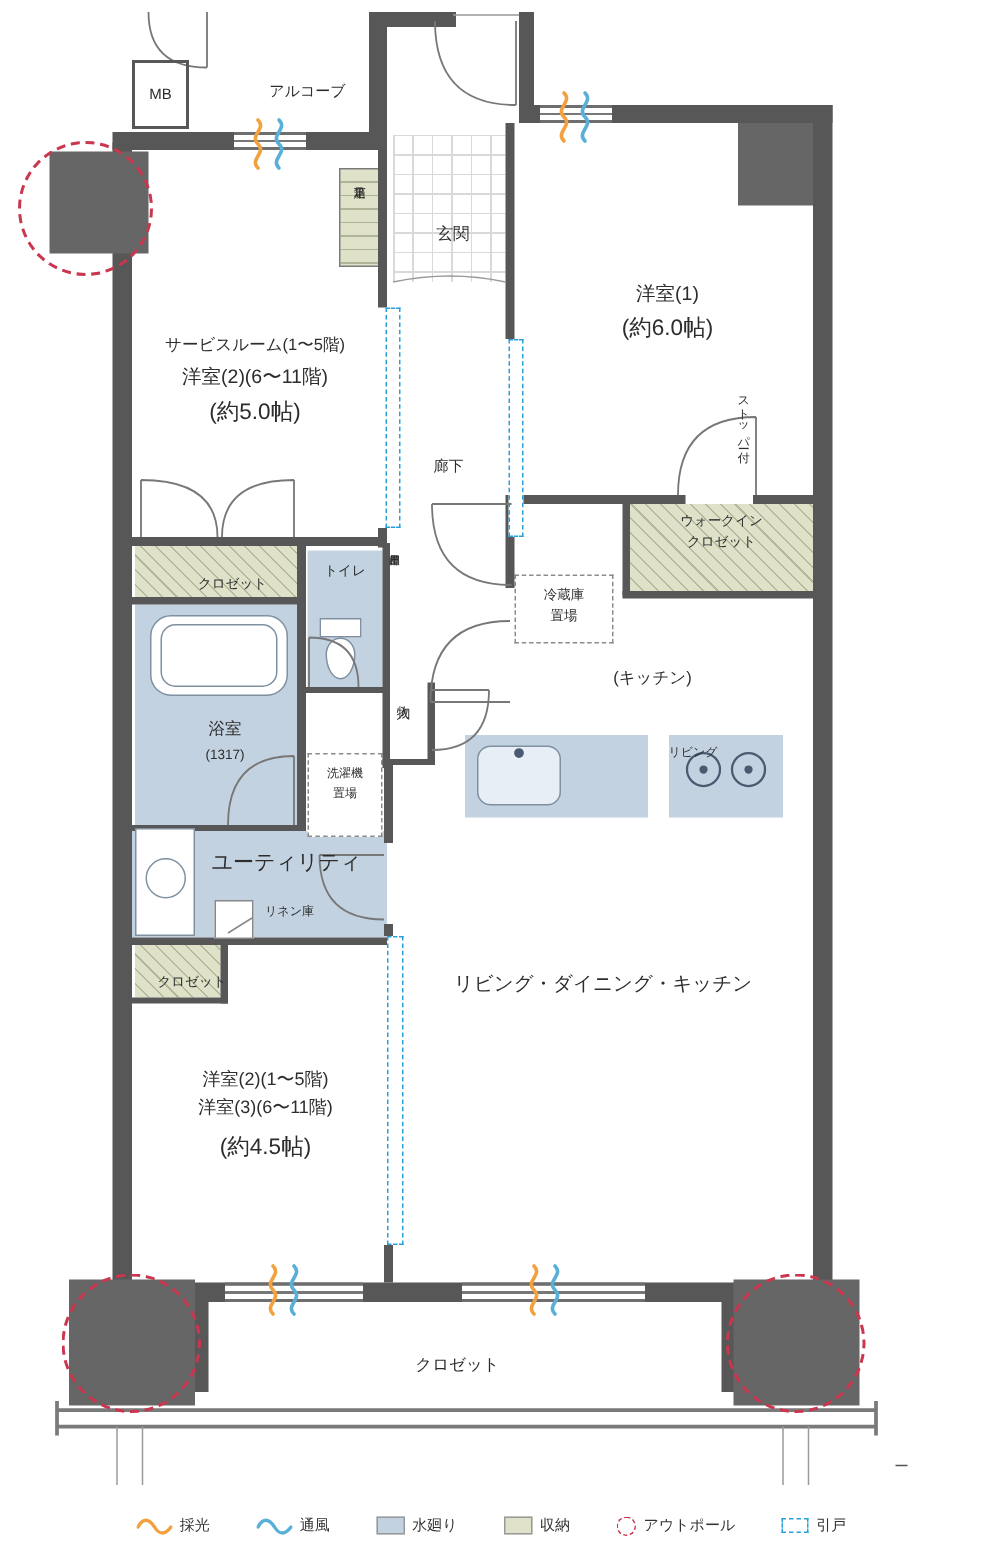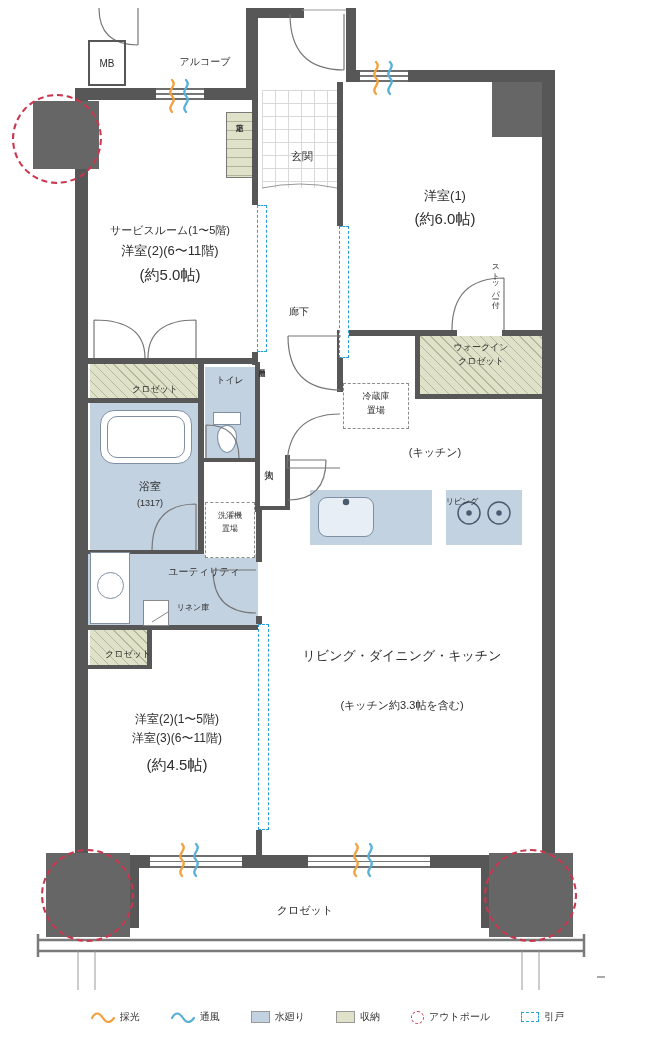--- a/index.html
+++ b/index.html
@@ -189,26 +189,25 @@
   <div class="lbl" style="left:380px;top:446px;width:110px;font-size:11px">(キッチン)</div>
 
   <div class="lbl" style="left:108px;top:480px;width:84px;font-size:11px">浴室</div>
   <div class="lbl" style="left:108px;top:498px;width:84px;font-size:9px">(1317)</div>
   <div class="lbl v" style="left:263px;top:463px;height:46px;font-size:9px">物入</div>
 
   <div class="lbl" style="left:205px;top:511px;width:50px;font-size:8px">洗濯機</div>
   <div class="lbl" style="left:205px;top:524px;width:50px;font-size:8px">置場</div>
   <div class="lbl" style="left:428px;top:497px;width:68px;font-size:8px">リビング</div>
 
-  <div class="lbl" style="left:150px;top:566px;width:108px;font-size:10px">ユーティリティ</div>
+  <div class="lbl" style="left:137px;top:566px;width:108px;font-size:14px">ユーティリティ</div>
   <div class="lbl" style="left:170px;top:603px;width:46px;font-size:8px;text-align:center">リネン庫</div>
   <div class="lbl" style="left:96px;top:649px;width:64px;font-size:9px">クロゼット</div>
 
   <div class="lbl" style="left:262px;top:648px;width:280px;font-size:13px">リビング・ダイニング・キッチン</div>
-  <div class="lbl" style="left:262px;top:699px;width:280px;font-size:11px">(キッチン約3.3帖を含む)</div>
 
   <div class="lbl" style="left:92px;top:712px;width:170px;font-size:12px">洋室(2)(1〜5階)</div>
   <div class="lbl" style="left:92px;top:731px;width:170px;font-size:12px">洋室(3)(6〜11階)</div>
   <div class="lbl" style="left:92px;top:756px;width:170px;font-size:15px">(約4.5帖)</div>
 
   <div class="lbl" style="left:245px;top:904px;width:120px;font-size:11px">クロゼット</div>
   <div class="lbl" style="left:610px;top:938px;width:16px;font-size:12px">N</div>
 
   <div class="outpole" style="left:12px;top:94px;width:90px;height:90px"></div>
   <div class="outpole" style="left:41px;top:849px;width:93px;height:93px"></div>

